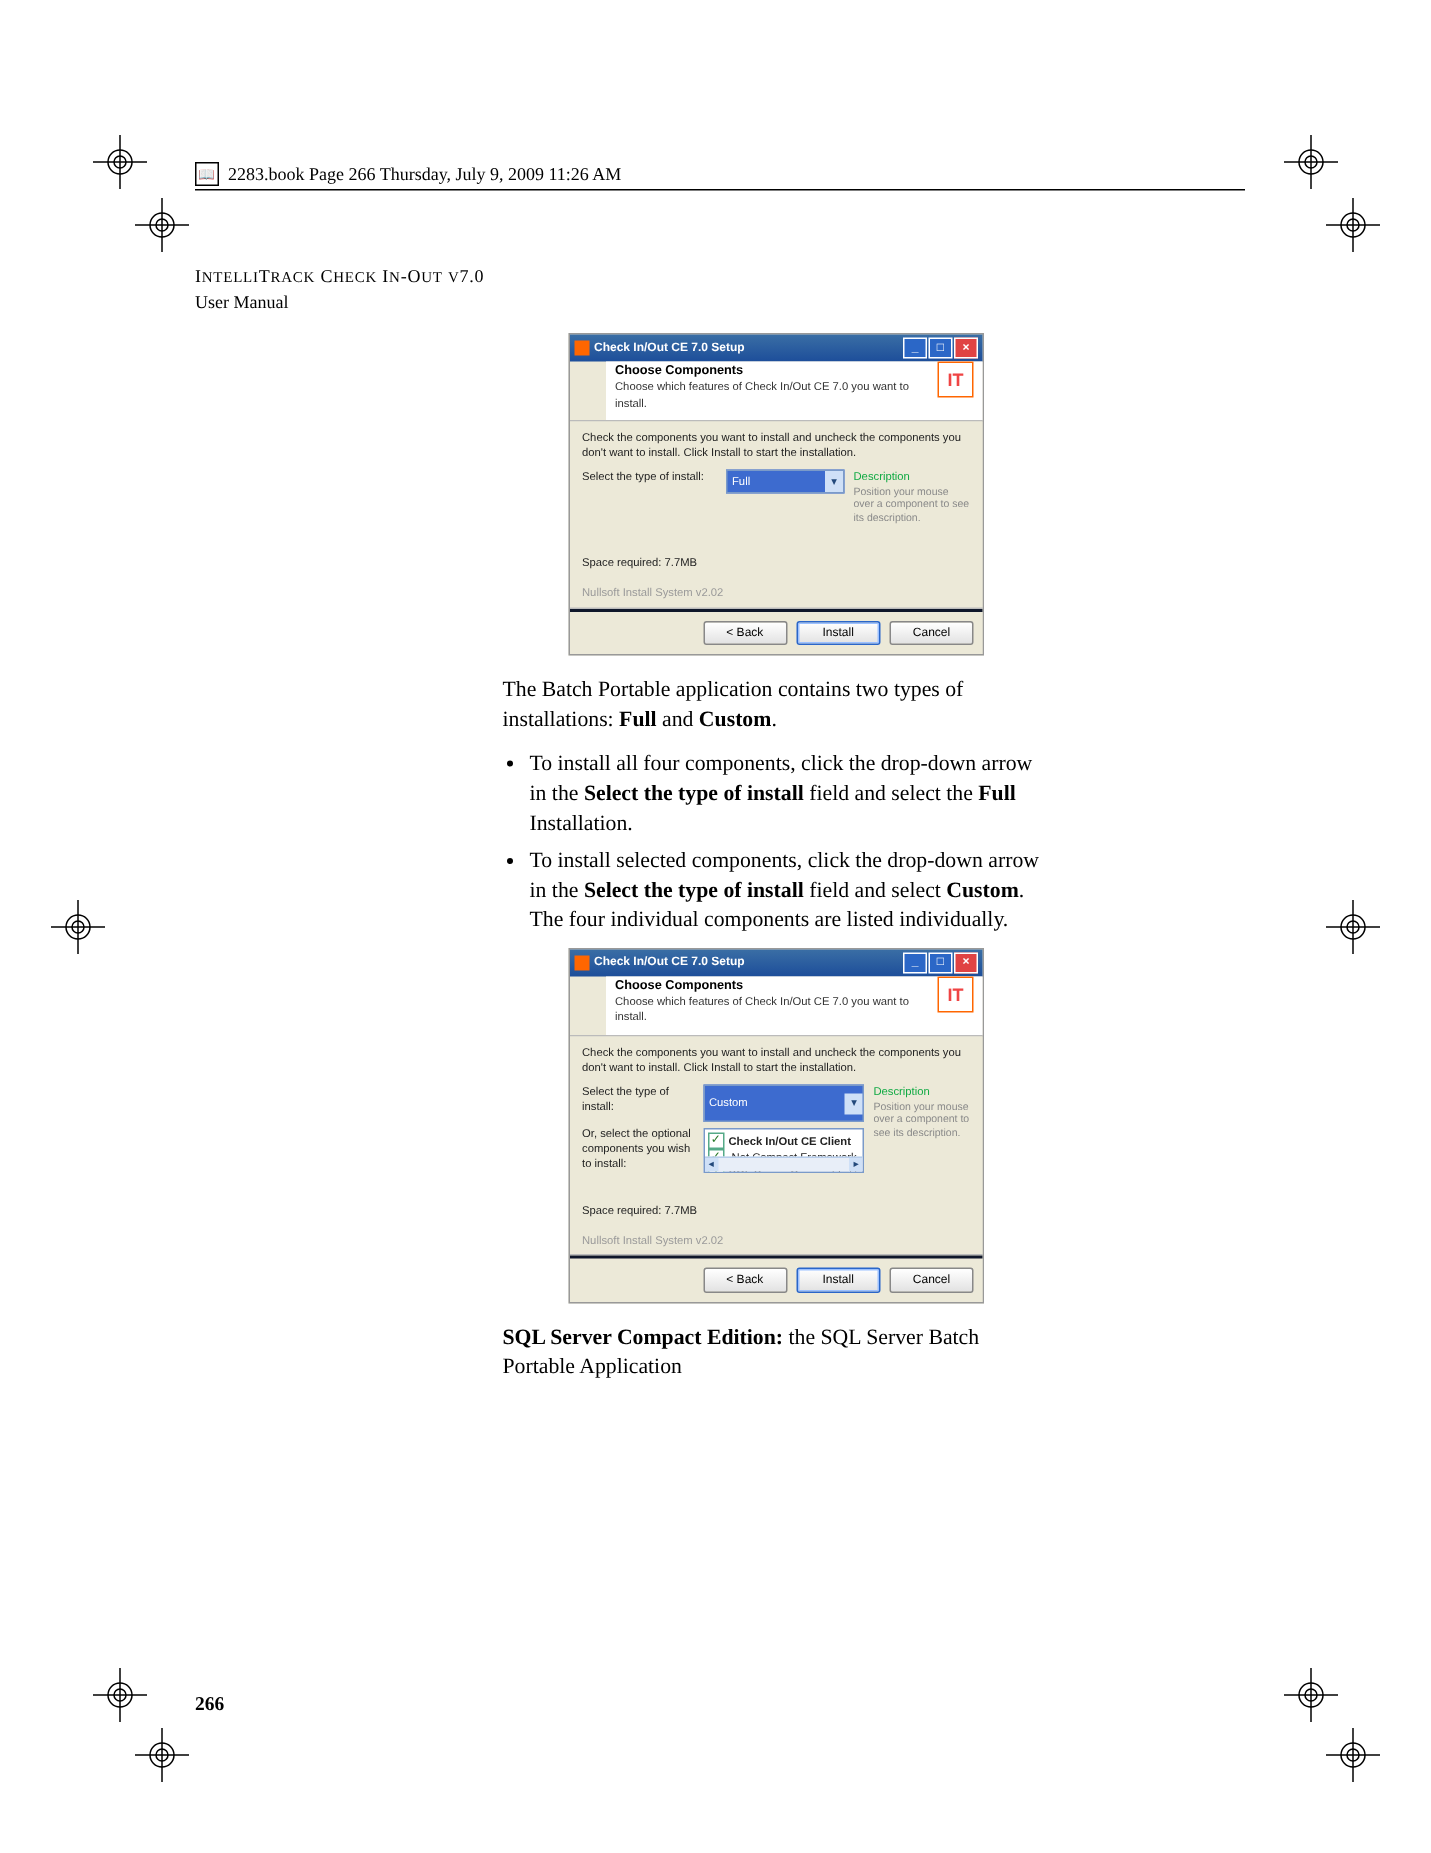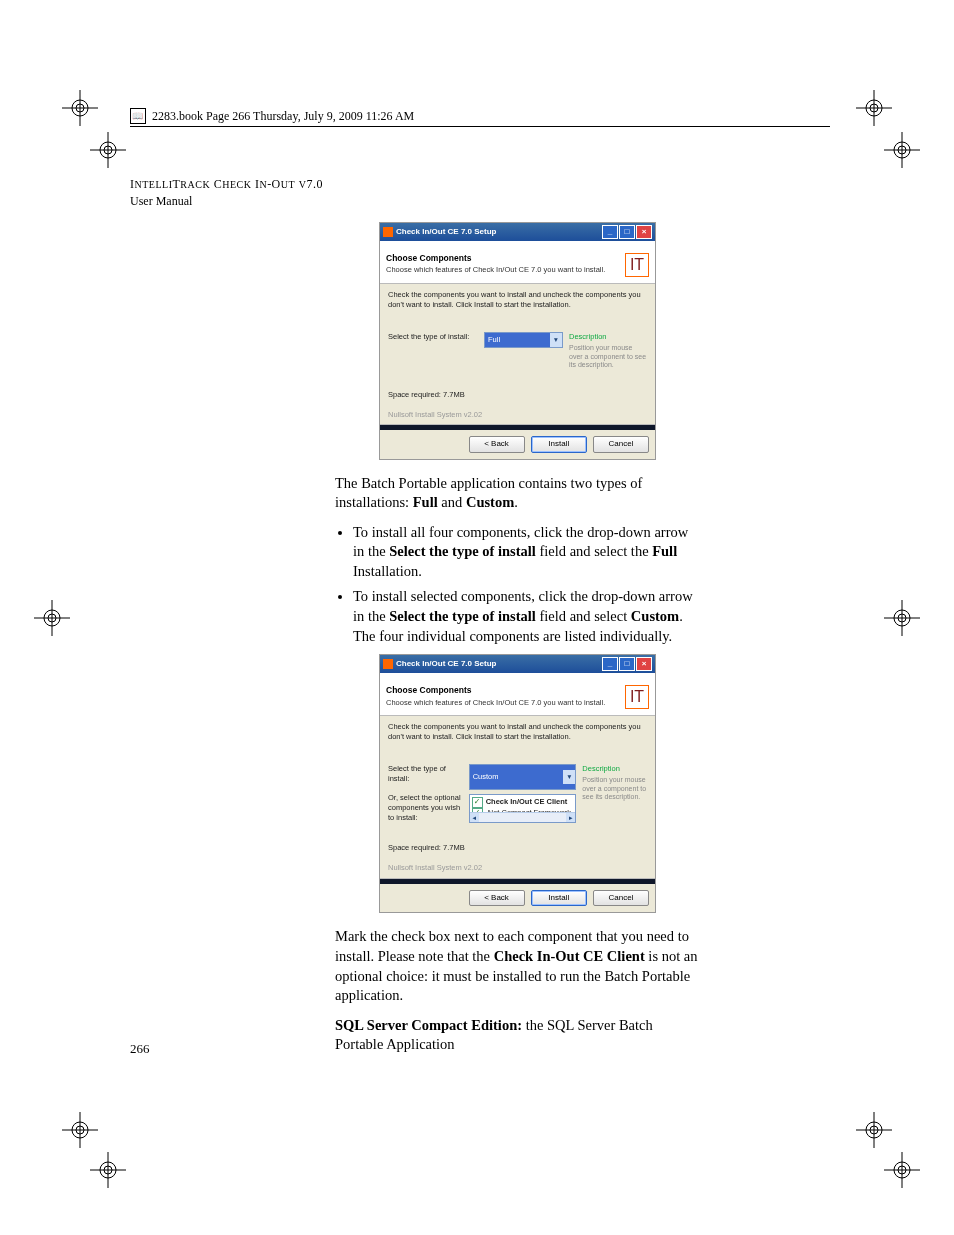--- a/index.html
+++ b/index.html
@@ -46,22 +46,22 @@
     font-size: 14.5px;
     line-height: 1.35;
   }
   .para { margin: 10px 0; }
   ul.bul { margin: 8px 0 8px 18px; padding: 0; }
   ul.bul li { margin: 6px 0; }
   b { font-weight: bold; }
   .page-num {
     position: absolute;
     left: 130px;
-    top: 1041px;
-    font-weight: normal;
+    top: 1128px;
+    font-weight: bold;
     font-size: 13px;
   }
   
   .shot {
     width: 275px;
     margin: 0 auto 14px auto;
     border: 1px solid #999;
     font-family: Tahoma, sans-serif;
     font-size: 8px;
     background: #ece9d8;
@@ -84,39 +84,40 @@
     display:inline-flex; align-items:center; justify-content:center;
     margin-left:1px;
     font-size:8px; font-weight:bold;
     border: 1px solid #fff;
   }
   .tb-min { background:#2b67c7; color:#fff;}
   .tb-max { background:#2b67c7; color:#fff;}
   .tb-close { background:#e04343; color:#fff;}
   .hdr {
     background:#fff;
-    padding: 12px 6px 6px 6px;
+    padding: 0 6px 6px 6px;
     display:flex;
+    margin-left:24px;
   }
   .hdr-left { flex:1; }
   .hdr-title { font-weight:bold; font-size:8.5px;}
   .hdr-sub { font-size:7.5px; color:#333; margin-top:1px;}
   .logo {
     width: 22px; height:22px; border:1px solid #f60;
-    color:#7f1d1d; font-weight:normal; font-size:16px;
+    color:#ef4444; font-weight:bold; font-size:12px;
     display:flex; align-items:center; justify-content:center;
     background:#fff;
   }
   .hr { border-top:1px solid #bbb; }
   .body {
     background:#ece9d8;
     padding: 6px 8px 4px 8px;
     font-size:7.5px; color:#222;
   }
-  .row { display:flex; margin-top:22px; gap:6px;}
+  .row { display:flex; margin-top:6px; gap:6px;}
   .lbl { width: 90px; font-size:7.5px;}
   .dropdown {
     flex:1;
     display:flex;
     border:1px solid #7a9ac9;
     height:14px;
     align-items:center;
     background:#3d6bcf;
   }
   .dropdown .val {
@@ -153,21 +154,21 @@
     width: 78px;
     font-size:7px;
   }
   .desc-title { color:#1a4; font-size:7.5px;}
   .desc-text { color:#8a8a8a; margin-top:2px; line-height:1.2;}
   .space { margin-top:20px; font-size:7.5px;}
   .nsis { color:#9a9a9a; font-size:7.5px; margin-top:10px;}
   .btnrow {
     background:#ece9d8;
     padding:6px; text-align:right;
-    border-top:5px solid #0f172a;
+    border-top:2px solid #0f172a;
   }
   .winbtn {
     display:inline-block;
     border:1px solid #888;
     background:linear-gradient(#fff,#e2e2e2);
     font-size:8px;
     padding:2px 0;
     width:54px;
     text-align:center;
     margin-left:4px;
@@ -367,21 +368,18 @@
       </div>
       <div class="hr"></div>
       <div class="btnrow">
         <span class="winbtn">&lt; Back</span>
         <span class="winbtn default">Install</span>
         <span class="winbtn">Cancel</span>
       </div>
     </div>
 
     <div class="para">
-      <span>Mark the check box next to each component that you need to install. Please note that the </span><b>Check In-Out CE Client</b><span> is not an optional choice: it must be installed to run the Batch Portable application.</span>
-    </div>
-    <div class="para">
       <b>SQL Server Compact Edition:</b><span> the SQL Server Batch Portable Application</span>
     </div>
   </div>
 </div>
 
 <div class="page-num">266</div>
 
 </body></html>

